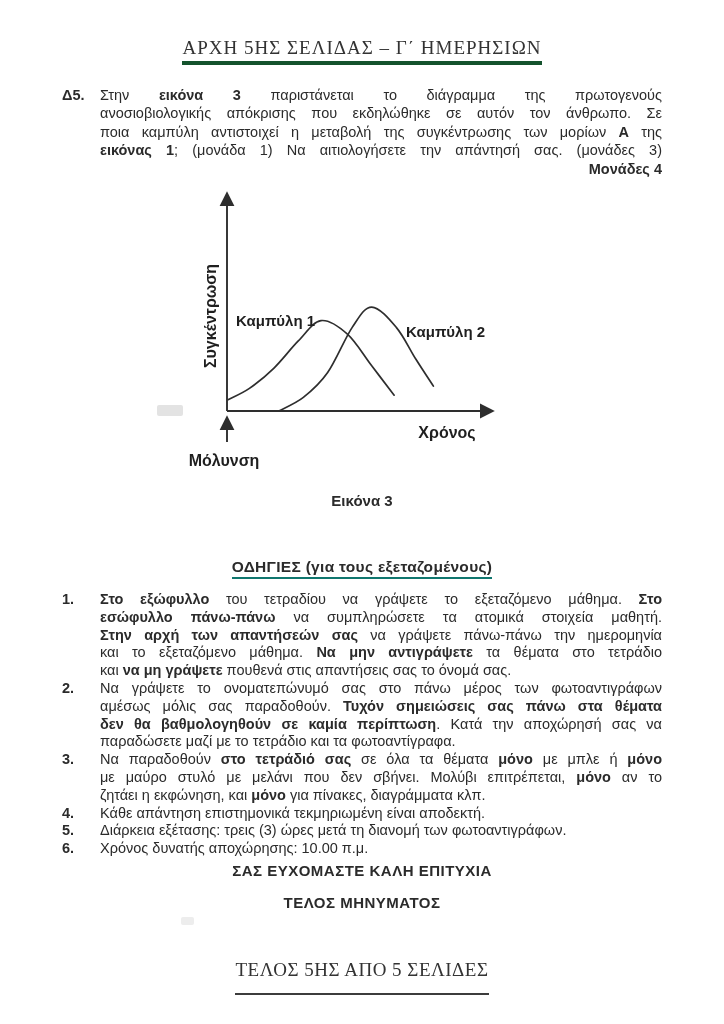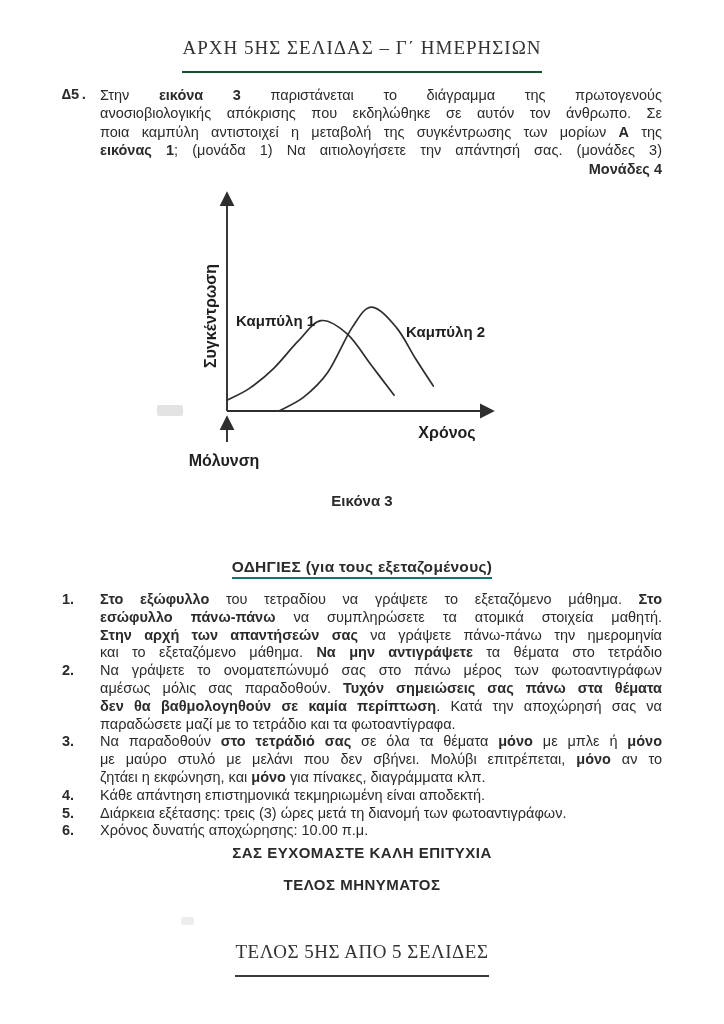--- a/index.html
+++ b/index.html
@@ -13,29 +13,29 @@
   }
   .page-header{
     text-align:center;
     padding-top:37px;
     font-family:"Liberation Serif",serif;
     font-size:19px;
     letter-spacing:1px;
     color:#333;
   }
   .page-header .underlined{
-    border-bottom:2px solid #14532d;
-    padding-bottom:13px;
+    border-bottom:4px solid #14532d;
+    padding-bottom:3px;
   }
   .qblock{
     display:flex;
     margin:27px 62px 0 62px;
     font-size:14.5px;
   }
-  .qnum{width:38px;flex:none;font-weight:bold;line-height:18.4px;font-family:Liberation Mono, monospace;}
+  .qnum{width:38px;flex:none;font-weight:bold;line-height:18.4px;}
   .qbody{flex:1;}
   .qbody .tline{line-height:18.4px;}
   .tline{line-height:17.8px;}
   .just{text-align:justify;text-align-last:justify;}
   .marks-line{
     margin:0 62px;
     text-align:right;
     font-weight:bold;
     font-size:14.5px;
     line-height:18.4px;
@@ -155,20 +155,21 @@
 </div>
 
 <div class="ilist">
   <div class="item">
     <div class="inum">1.</div>
     <div class="itext">
         <div class="tline just"><b>Στο εξώφυλλο</b><span> του τετραδίου να γράψετε το εξεταζόμενο μάθημα. </span><b>Στο</b></div>
         <div class="tline just"><b>εσώφυλλο πάνω-πάνω</b><span> να συμπληρώσετε τα ατομικά στοιχεία μαθητή.</span></div>
         <div class="tline just"><b>Στην αρχή των απαντήσεών σας</b><span> να γράψετε πάνω-πάνω την ημερομηνία</span></div>
         <div class="tline just"><span>και το εξεταζόμενο μάθημα. </span><b>Να μην αντιγράψετε</b><span> τα θέματα στο τετράδιο</span></div>
+        <div class="tline"><span>και </span><b>να μη γράψετε</b><span> πουθενά στις απαντήσεις σας το όνομά σας.</span></div>
       </div>
   </div>
   <div class="item">
     <div class="inum">2.</div>
     <div class="itext">
         <div class="tline just"><span>Να γράψετε το ονοματεπώνυμό σας στο πάνω μέρος των φωτοαντιγράφων</span></div>
         <div class="tline just"><span>αμέσως μόλις σας παραδοθούν. </span><b>Τυχόν σημειώσεις σας πάνω στα θέματα</b></div>
         <div class="tline just"><b>δεν θα βαθμολογηθούν σε καμία περίπτωση</b><span>. Κατά την αποχώρησή σας να</span></div>
         <div class="tline"><span>παραδώσετε μαζί με το τετράδιο και τα φωτοαντίγραφα.</span></div>
       </div>

